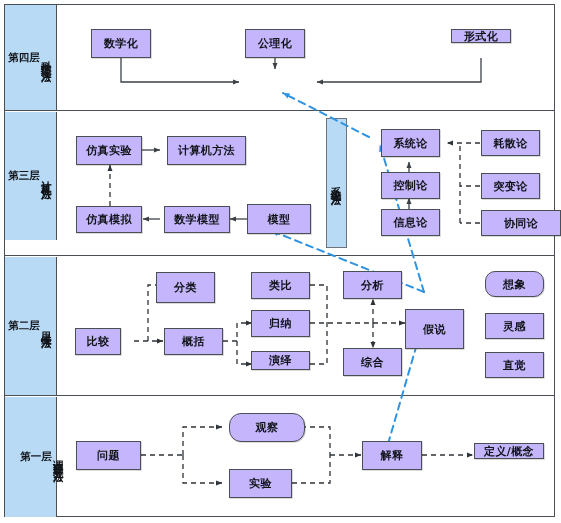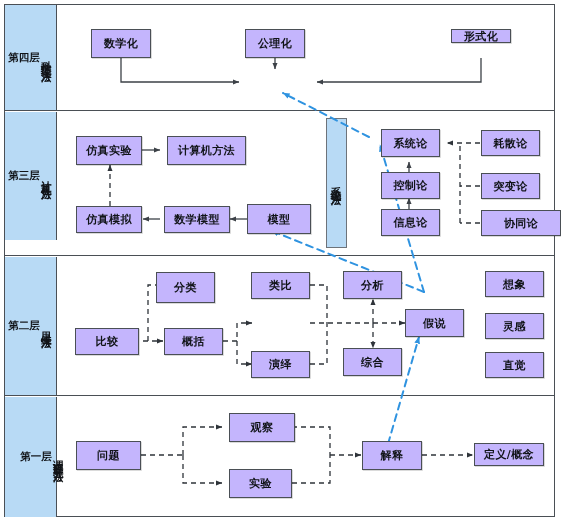--- a/index.html
+++ b/index.html
@@ -245,63 +245,66 @@
   <div class="node" style="left:481px;top:130px;width:59px;height:26px;">
       <span>耗散论</span>
     </div>
   <div class="node" style="left:481px;top:173px;width:59px;height:26px;">
       <span>突变论</span>
     </div>
   <div class="node" style="left:481px;top:210px;width:80px;height:26px;">
       <span>协同论</span>
     </div>
 
-  <div class="node" style="left:75px;top:328px;width:64px;height:27px;">
+  <div class="node" style="left:75px;top:328px;width:46px;height:27px;">
       <span>比较</span>
     </div>
   <div class="node" style="left:156px;top:272px;width:59px;height:31px;">
       <span>分类</span>
     </div>
   <div class="node" style="left:164px;top:328px;width:59px;height:27px;">
       <span>概括</span>
     </div>
   <div class="node" style="left:251px;top:272px;width:59px;height:27px;">
       <span>类比</span>
     </div>
-  <div class="node" style="left:251px;top:351px;width:59px;height:27px;">
+  <div class="node" style="left:251px;top:310px;width:59px;height:27px;">
+      <span>归纳</span>
+    </div>
+  <div class="node" style="left:251px;top:351px;width:59px;height:19px;">
       <span>演绎</span>
     </div>
   <div class="node" style="left:343px;top:271px;width:59px;height:28px;">
       <span>分析</span>
     </div>
   <div class="node" style="left:343px;top:348px;width:59px;height:28px;">
       <span>综合</span>
     </div>
-  <div class="node" style="left:405px;top:309px;width:59px;height:28px;">
+  <div class="node" style="left:405px;top:309px;width:59px;height:40px;">
       <span>假说</span>
     </div>
-  <div class="node" style="left:485px;top:271px;width:59px;height:26px;">
+  <div class="node" style="left:485px;top:271px;width:59px;height:26px;border-radius:10px;">
       <span>想象</span>
     </div>
   <div class="node" style="left:485px;top:313px;width:59px;height:26px;">
       <span>灵感</span>
     </div>
   <div class="node" style="left:485px;top:352px;width:59px;height:26px;">
       <span>直觉</span>
     </div>
 
   <div class="node" style="left:76px;top:441px;width:65px;height:29px;">
       <span>问题</span>
     </div>
-  <div class="node" style="left:229px;top:413px;width:66px;height:29px;">
+  <div class="node" style="left:229px;top:413px;width:76px;height:29px;border-radius:12px;">
       <span>观察</span>
     </div>
   <div class="node" style="left:229px;top:469px;width:63px;height:29px;">
       <span>实验</span>
     </div>
   <div class="node" style="left:362px;top:441px;width:60px;height:29px;">
       <span>解释</span>
     </div>
-  <div class="node" style="left:474px;top:443px;width:70px;height:23px;">
+  <div class="node" style="left:474px;top:443px;width:70px;height:16px;">
       <span>定义/概念</span>
     </div>
 
 </div>
 
 </body></html>

